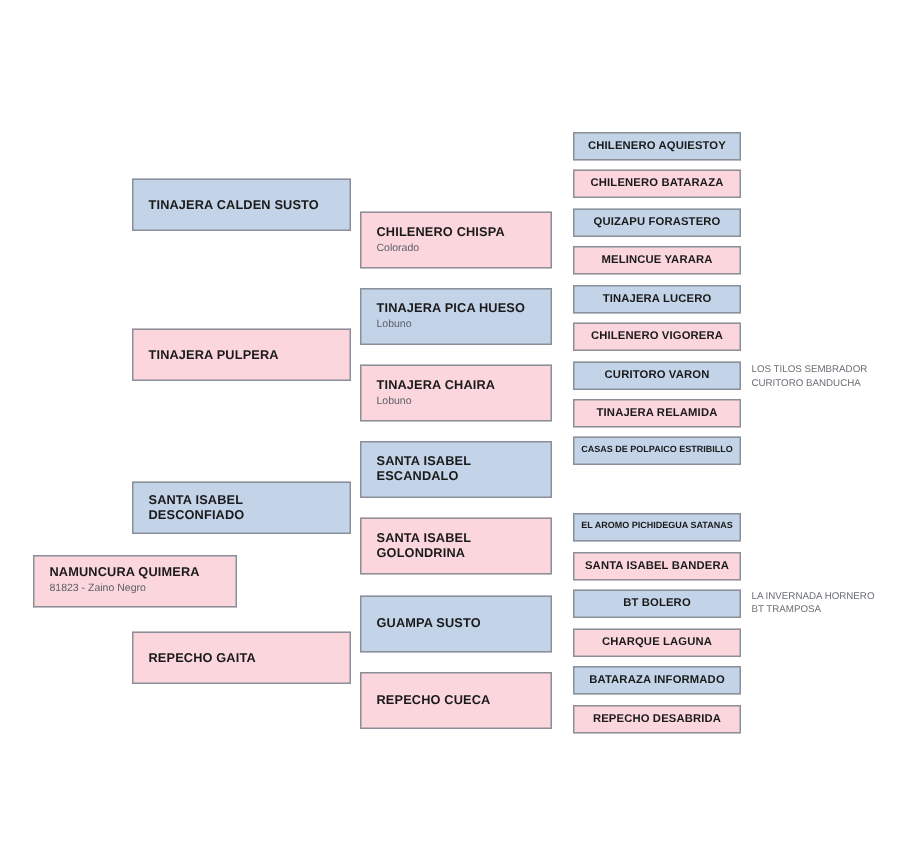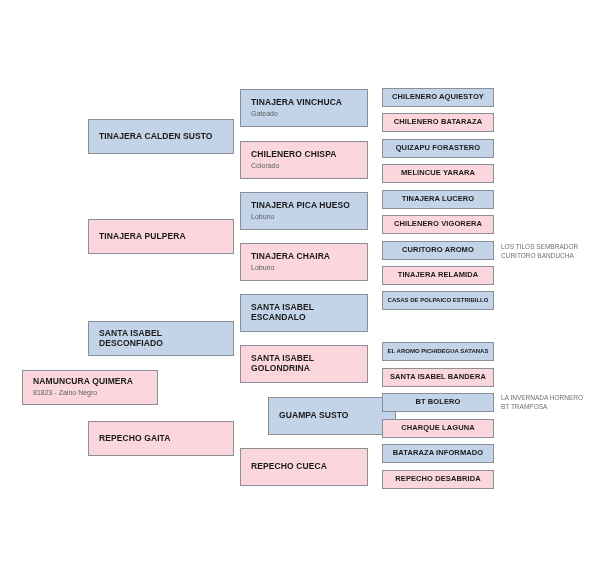--- a/index.html
+++ b/index.html
@@ -94,43 +94,39 @@
     </div>
     <div class="node g1 female" style="left: 88px; top: 219px; width: 146px; height: 35px;">
       <div class="node-name">TINAJERA PULPERA</div>
     </div>
     <div class="node g1 male" style="left: 88px; top: 321px; width: 146px; height: 35px;">
       <div class="node-name">SANTA ISABEL DESCONFIADO</div>
     </div>
     <div class="node g1 female" style="left: 88px; top: 421px; width: 146px; height: 35px;">
       <div class="node-name">REPECHO GAITA</div>
     </div>
-    <div class="node g2 male" style="left: 240px; top: 89px; width: 128px; height: 38px;">
-      <div class="node-name">TINAJERA VINCHUCA</div>
-      <div class="node-sub">Gateado</div>
-    </div>
     <div class="node g2 female" style="left: 240px; top: 141px; width: 128px; height: 38px;">
       <div class="node-name">CHILENERO CHISPA</div>
       <div class="node-sub">Colorado</div>
     </div>
     <div class="node g2 male" style="left: 240px; top: 192px; width: 128px; height: 38px;">
       <div class="node-name">TINAJERA PICA HUESO</div>
       <div class="node-sub">Lobuno</div>
     </div>
     <div class="node g2 female" style="left: 240px; top: 243px; width: 128px; height: 38px;">
       <div class="node-name">TINAJERA CHAIRA</div>
       <div class="node-sub">Lobuno</div>
     </div>
     <div class="node g2 male" style="left: 240px; top: 294px; width: 128px; height: 38px;">
       <div class="node-name">SANTA ISABEL ESCANDALO</div>
     </div>
     <div class="node g2 female" style="left: 240px; top: 345px; width: 128px; height: 38px;">
       <div class="node-name">SANTA ISABEL GOLONDRINA</div>
     </div>
-    <div class="node g2 male" style="left: 240px; top: 397px; width: 128px; height: 38px; margin-left: 28px;">
+    <div class="node g2 male" style="left: 240px; top: 397px; width: 128px; height: 38px;">
       <div class="node-name">GUAMPA SUSTO</div>
     </div>
     <div class="node g2 female" style="left: 240px; top: 448px; width: 128px; height: 38px;">
       <div class="node-name">REPECHO CUECA</div>
     </div>
     <div class="node g3 male" style="left: 382px; top: 88px; width: 112px; height: 19px;">
       <div class="node-name">CHILENERO AQUIESTOY</div>
     </div>
     <div class="node g3 female" style="left: 382px; top: 113px; width: 112px; height: 19px;">
       <div class="node-name">CHILENERO BATARAZA</div>
@@ -141,21 +137,21 @@
     <div class="node g3 female" style="left: 382px; top: 164px; width: 112px; height: 19px;">
       <div class="node-name">MELINCUE YARARA</div>
     </div>
     <div class="node g3 male" style="left: 382px; top: 190px; width: 112px; height: 19px;">
       <div class="node-name">TINAJERA LUCERO</div>
     </div>
     <div class="node g3 female" style="left: 382px; top: 215px; width: 112px; height: 19px;">
       <div class="node-name">CHILENERO VIGORERA</div>
     </div>
     <div class="node g3 male" style="left: 382px; top: 241px; width: 112px; height: 19px;">
-      <div class="node-name">CURITORO AROMO</div>
+      <div class="node-name">CURITORO VARON</div>
     </div>
     <div class="node g3 female" style="left: 382px; top: 266px; width: 112px; height: 19px;">
       <div class="node-name">TINAJERA RELAMIDA</div>
     </div>
     <div class="node g3 male tiny" style="left: 382px; top: 291px; width: 112px; height: 19px;">
       <div class="node-name">CASAS DE POLPAICO ESTRIBILLO</div>
     </div>
     <div class="node g3 male tiny" style="left: 382px; top: 342px; width: 112px; height: 19px;">
       <div class="node-name">EL AROMO PICHIDEGUA SATANAS</div>
     </div>

